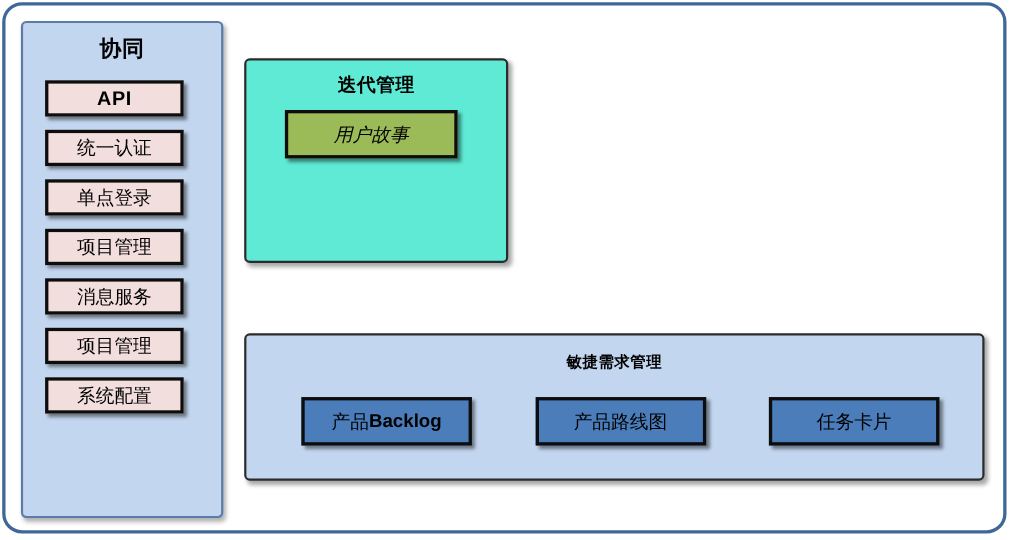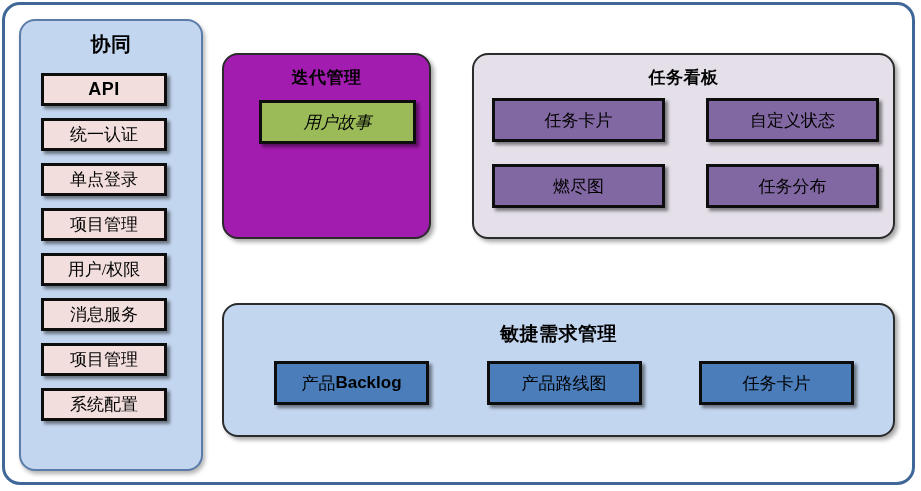--- a/index.html
+++ b/index.html
@@ -31,21 +31,21 @@
     box-sizing: border-box;
     border: 3px solid #3f6898;
     border-radius: 18px;
     background: #ffffff;
   }
 
   
   .panel {
     position: absolute;
     box-sizing: border-box;
-    border-radius: 16px;
+    border-radius: 5px;
   }
 
   .panel-title {
     text-align: center;
     font-weight: bold;
     color: #000000;
     letter-spacing: 0.5px;
   }
 
   
@@ -95,23 +95,23 @@
     font-family: "Liberation Sans", "DejaVu Sans", sans-serif;
     font-weight: bold;
     font-size: 18px;
     letter-spacing: 0.5px;
   }
 
   
   .panel-green {
     left: 217px;
     top: 48px;
-    width: 209px;
+    width: 240px;
     height: 186px;
-    background: #a21caf;
+    background: #5eead4;
     border: 2px solid #2b2b2b;
     box-shadow: 3px 3px 4px rgba(0,0,0,0.35);
   }
   .panel-green .panel-title {
     font-size: 17px;
     margin-top: 11px;
   }
   .green-list {
     position: absolute;
     left: 35px;
@@ -161,21 +161,21 @@
   .panel-blue {
     left: 217px;
     top: 298px;
     width: 673px;
     height: 134px;
     background: #c3d6ef;
     border: 2px solid #2b2b2b;
     box-shadow: 3px 3px 4px rgba(0,0,0,0.35);
   }
   .panel-blue .panel-title {
-    font-size: 19px;
+    font-size: 14px;
     margin-top: 16px;
   }
   .blue-row {
     position: absolute;
     left: 50px;
     top: 56px;
     width: 580px;
     display: flex;
     justify-content: space-between;
   }
@@ -196,43 +196,33 @@
 <div id="canvas">
   <div class="outer-frame">
 
     <div class="panel panel-sidebar">
       <div class="panel-title">协同</div>
       <div class="sidebar-list">
         <div class="hardbox sidebar-item api">API</div>
         <div class="hardbox sidebar-item">统一认证</div>
         <div class="hardbox sidebar-item">单点登录</div>
         <div class="hardbox sidebar-item">项目管理</div>
-        <div class="hardbox sidebar-item">用户/权限</div>
         <div class="hardbox sidebar-item">消息服务</div>
         <div class="hardbox sidebar-item">项目管理</div>
         <div class="hardbox sidebar-item">系统配置</div>
       </div>
     </div>
 
     <div class="panel panel-green">
       <div class="panel-title">迭代管理</div>
       <div class="green-list">
         <div class="hardbox green-item">用户故事</div>
       </div>
     </div>
 
-    <div class="panel panel-purple">
-      <div class="panel-title">任务看板</div>
-      <div class="purple-grid">
-        <div class="hardbox purple-item">任务卡片</div>
-        <div class="hardbox purple-item">自定义状态</div>
-        <div class="hardbox purple-item">燃尽图</div>
-        <div class="hardbox purple-item">任务分布</div>
-      </div>
-    </div>
 
     <div class="panel panel-blue">
       <div class="panel-title">敏捷需求管理</div>
       <div class="blue-row">
         <div class="hardbox blue-item">
             <span>产品</span>
             <span class="latin">Backlog</span>
           </div>
         <div class="hardbox blue-item">产品路线图</div>
         <div class="hardbox blue-item">任务卡片</div>

